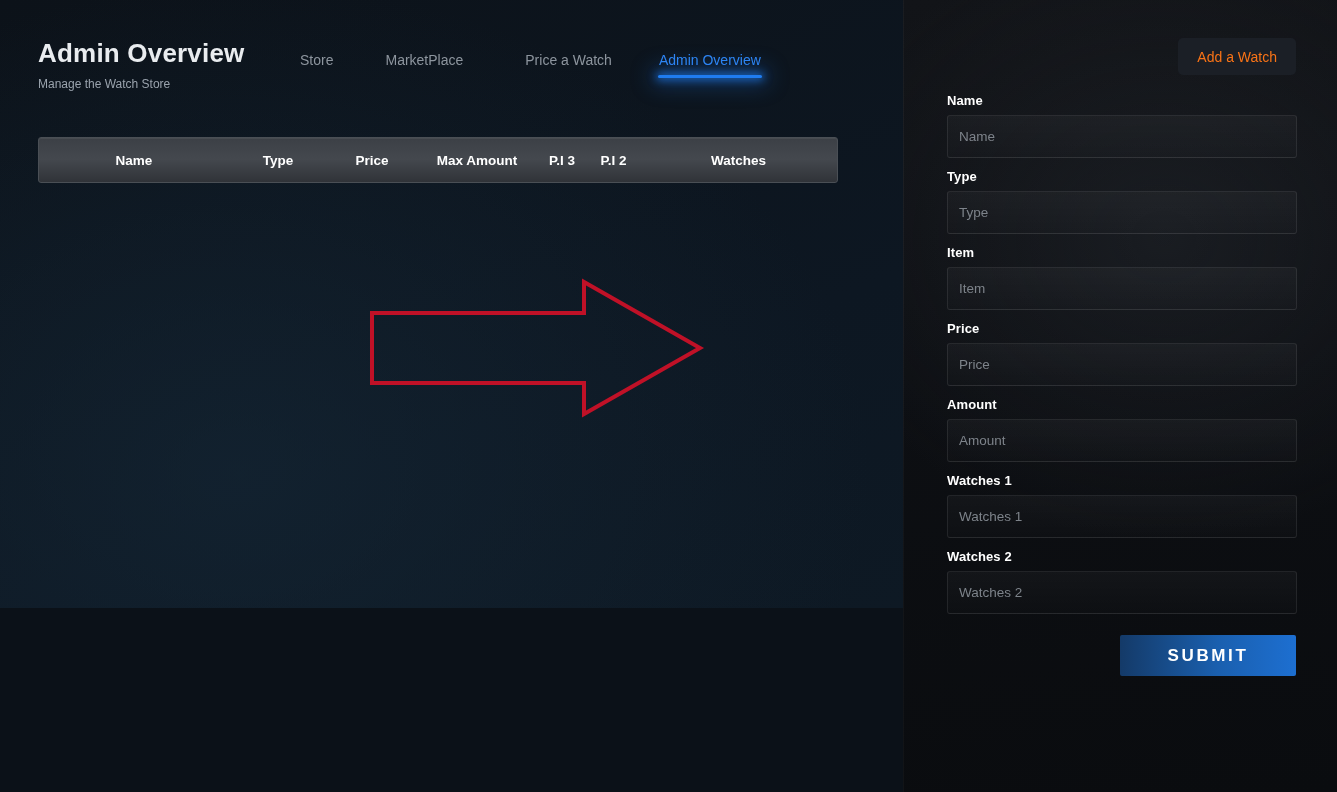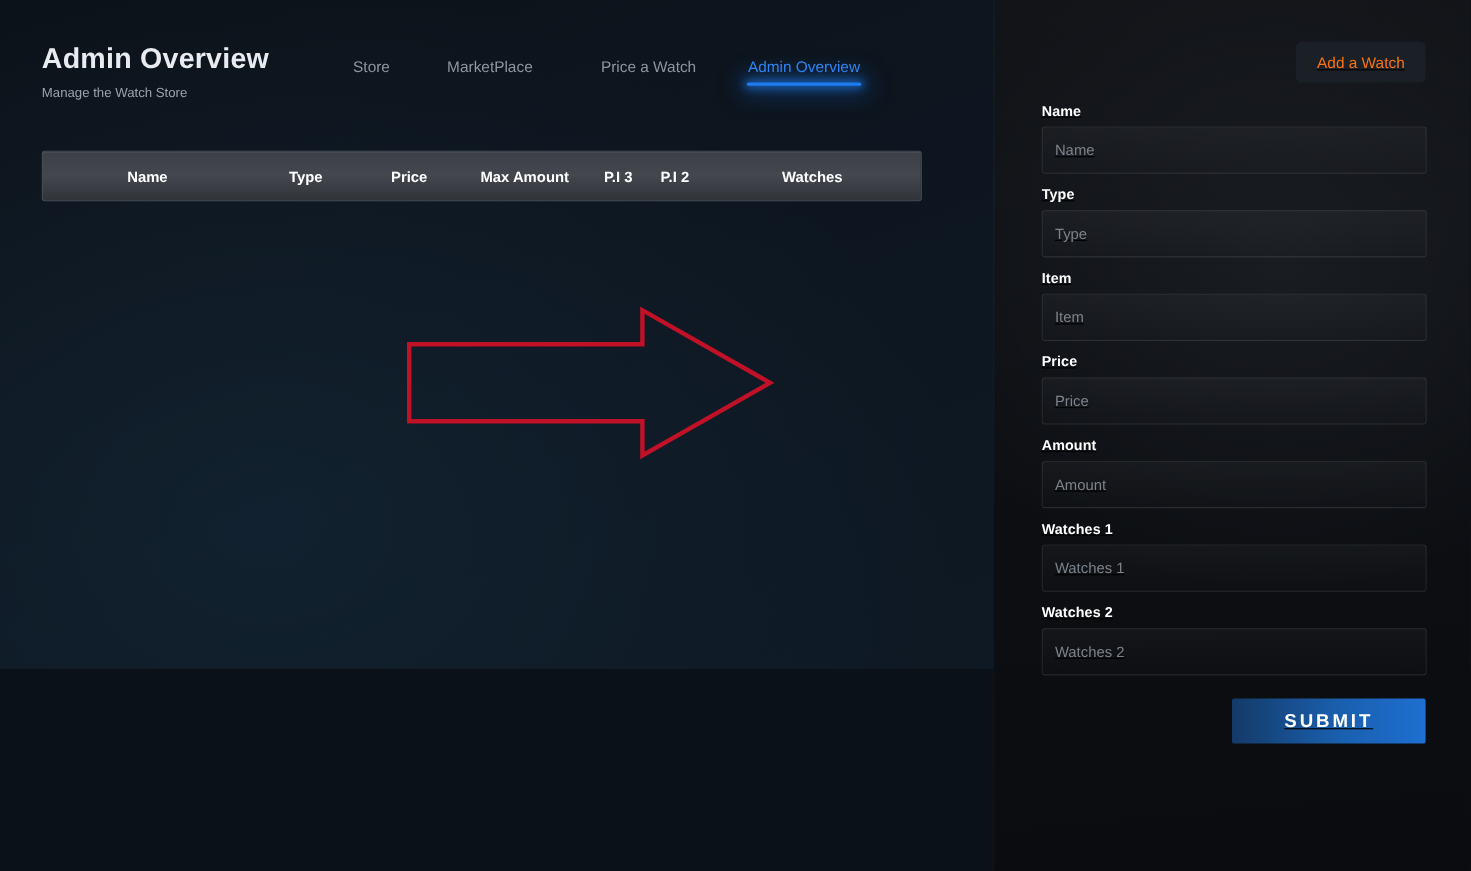--- a/index.html
+++ b/index.html
@@ -13,21 +13,20 @@
   }
 
   #app {
     position: relative;
     width: 1337px;
     height: 608px;
     display: flex;
     background:
       radial-gradient(ellipse 900px 700px at 18% 78%, rgba(22,42,58,0.55) 0%, rgba(13,22,32,0) 70%),
       linear-gradient(160deg, #0c1219 0%, #0d1722 55%, #0e1a25 100%);
-    text-decoration: underline;
   }
 
   
   .main-area {
     position: relative;
     width: 903px;
     height: 792px;
     flex: 0 0 903px;
     overflow: hidden;
   }
@@ -69,21 +68,21 @@
 
   .nav-item {
     position: relative;
     font-size: 14px;
     color: #8d959e;
     text-decoration: none;
     padding: 0 0 10px 0;
     white-space: nowrap;
     cursor: pointer;
   }
-  .nav-item.nav-store       { margin-left: 21px; }
+  .nav-item.nav-store       { }
   .nav-item.nav-marketplace { margin-left: 52px; }
   .nav-item.nav-offer       { margin-left: 62px; }
   .nav-item.nav-admin       { margin-left: 47px; }
 
   .nav-item.active {
     color: #2f86f5;
   }
   .nav-item.active::after {
     content: "";
     position: absolute;

